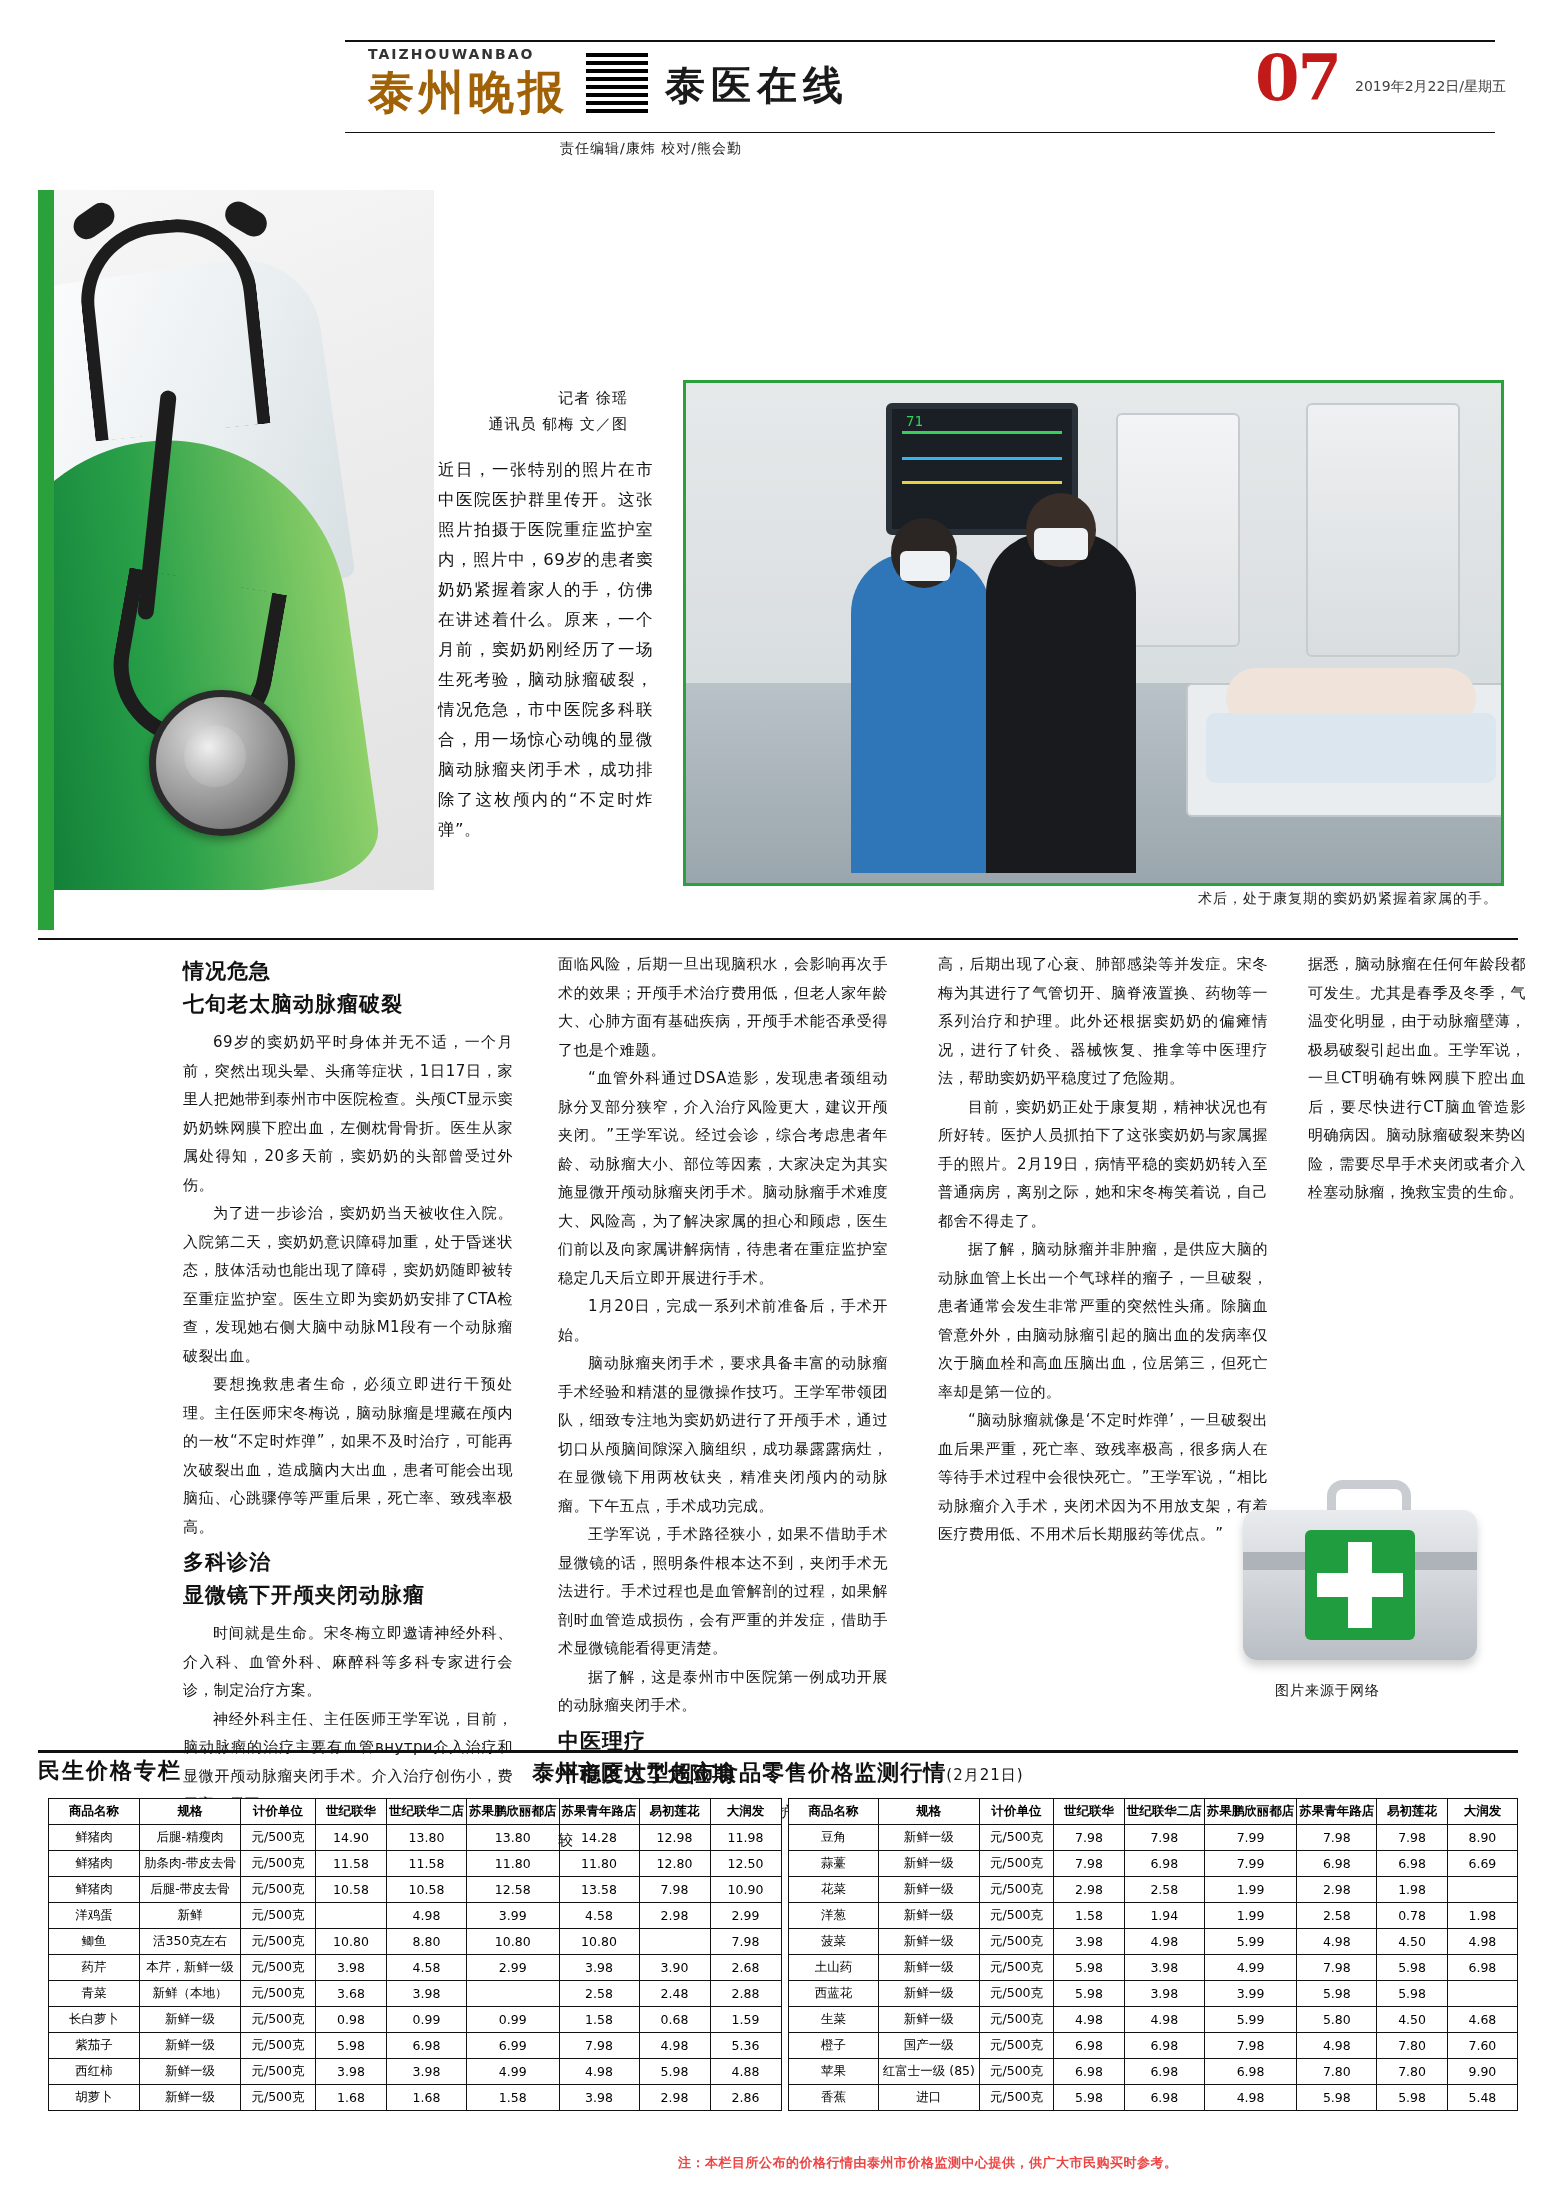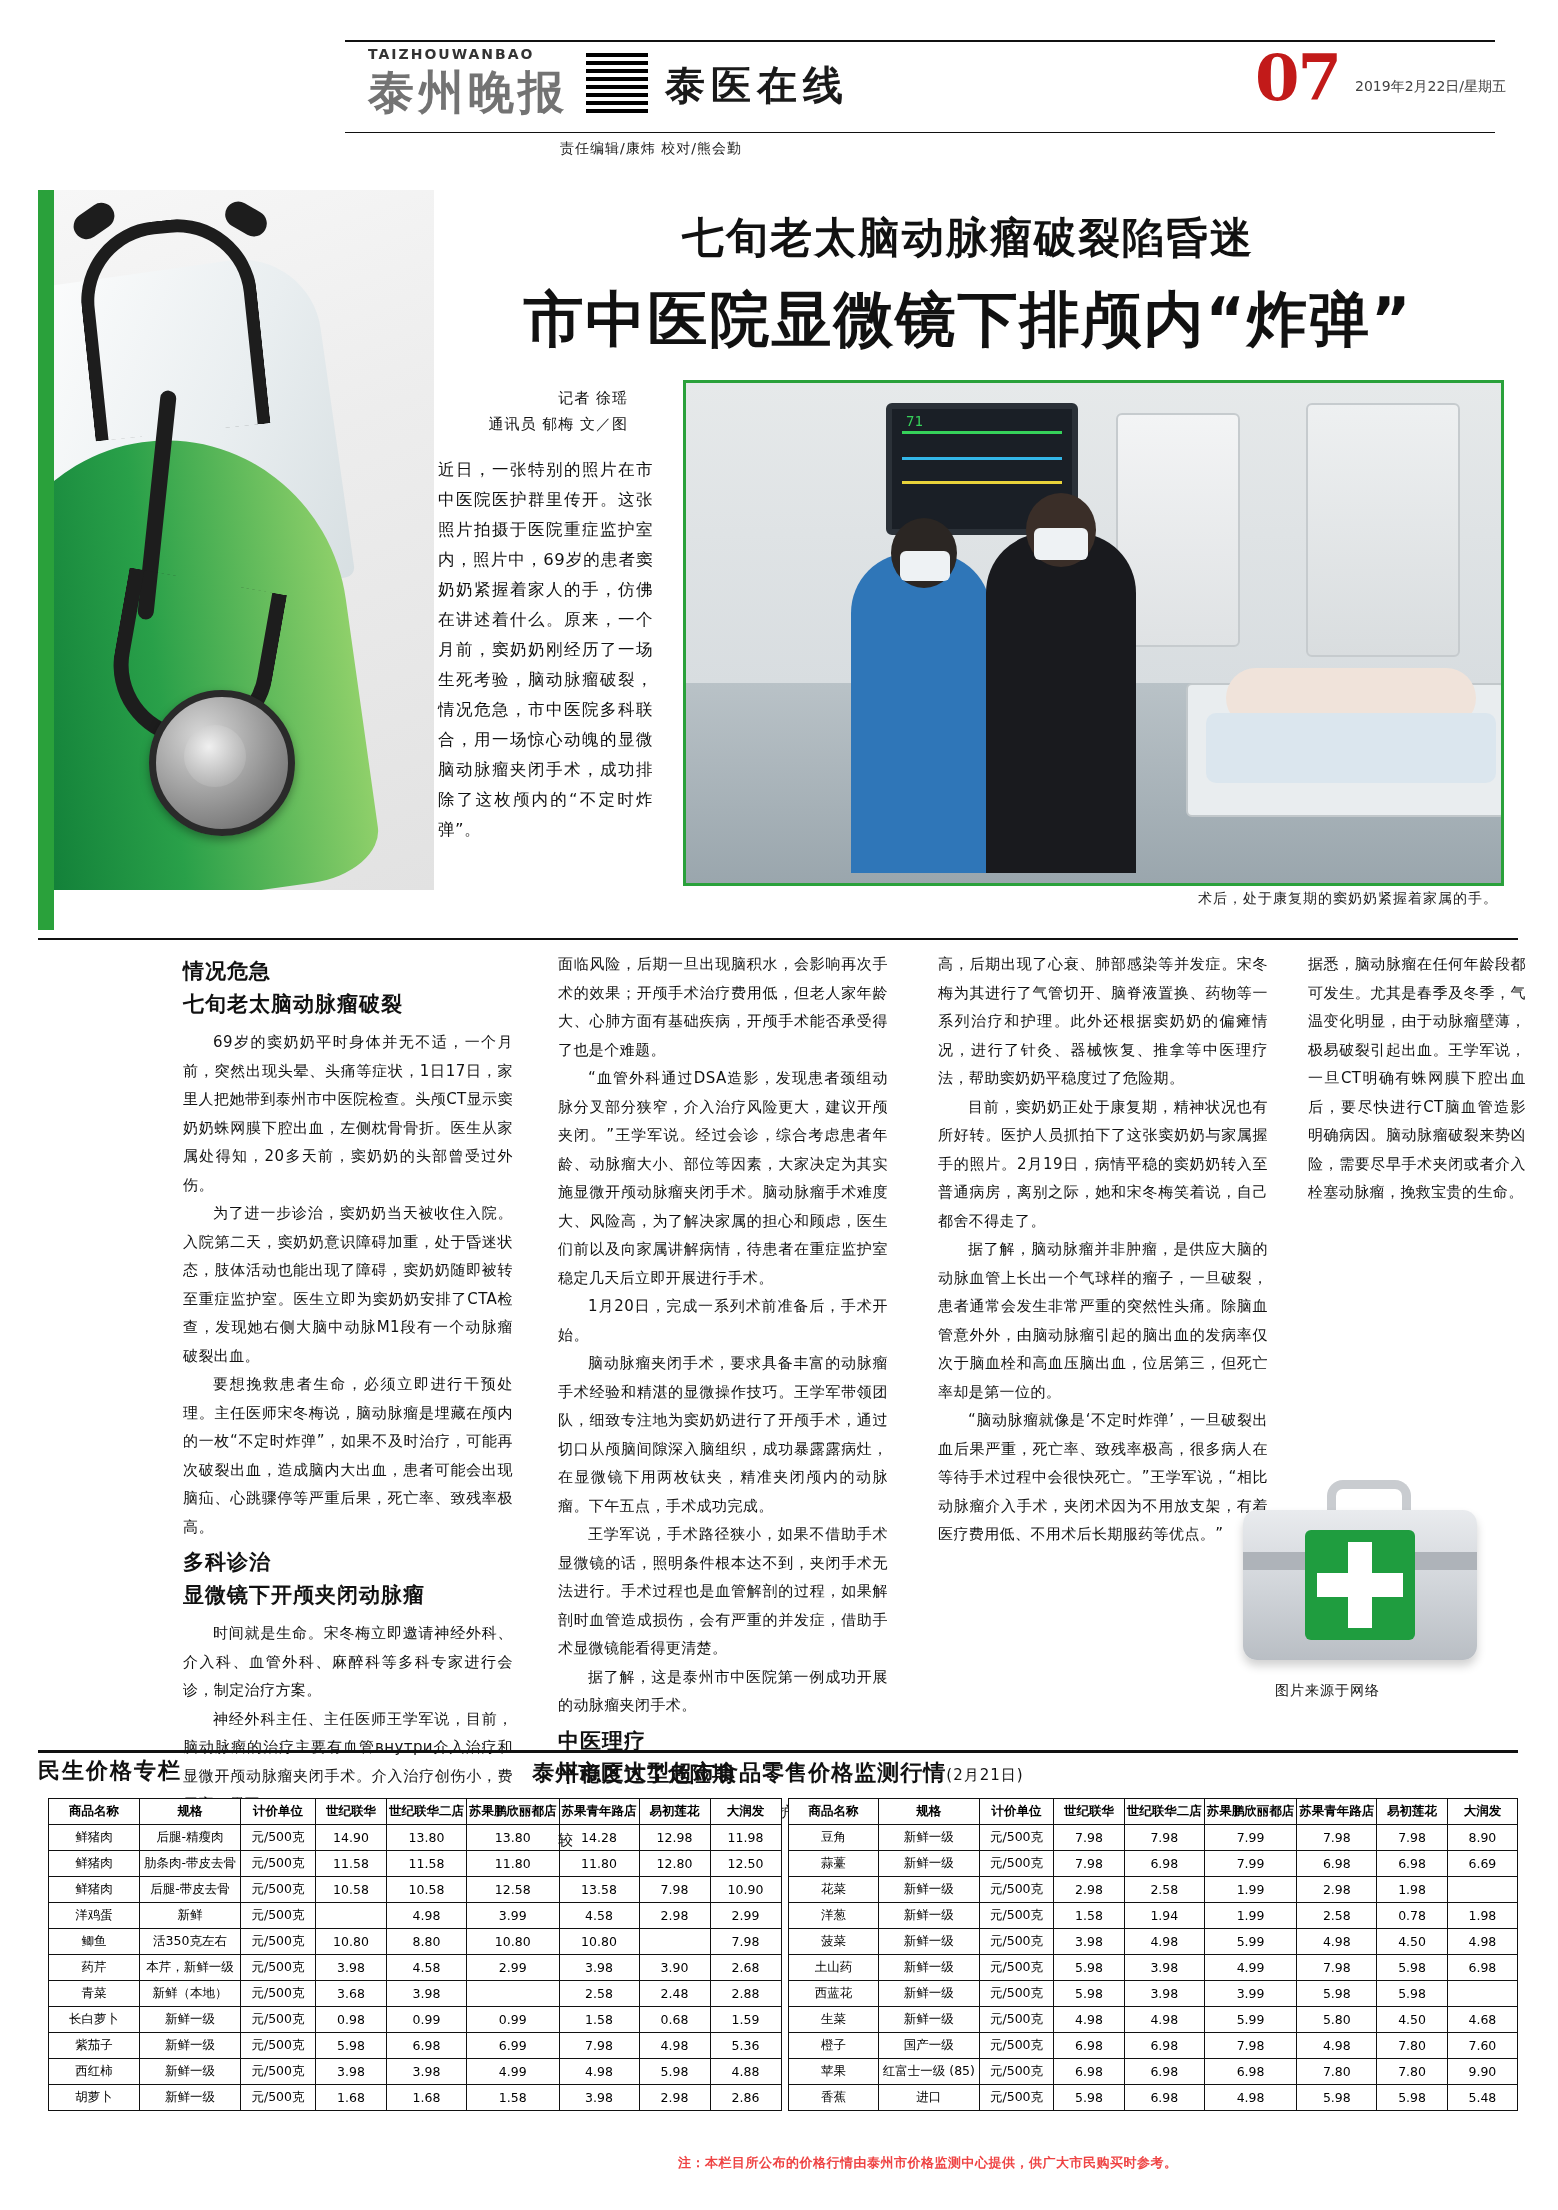--- a/index.html
+++ b/index.html
@@ -3,21 +3,21 @@
 <meta charset="utf-8">
 <style>
   html,body{margin:0;padding:0;background:#ffffff;}
   body{width:1558px;height:2210px;font-family:"DejaVu Sans","Liberation Sans",sans-serif;color:#000;}
   .page{position:relative;width:1558px;height:2210px;overflow:hidden;background:#fff;}
 
   
   .masthead{position:absolute;left:0;top:0;width:1558px;height:150px;}
   .mh-rule-top{position:absolute;left:345px;top:40px;width:1150px;height:2px;background:#111;}
   .mh-pinyin{position:absolute;left:368px;top:46px;font-size:14px;letter-spacing:2px;color:#333;font-weight:bold;}
-  .mh-logo{position:absolute;left:368px;top:62px;font-size:46px;font-weight:bold;color:#737373;letter-spacing:4px;font-family:"DejaVu Serif","Liberation Serif",serif;}
+  .mh-logo{position:absolute;left:368px;top:62px;font-size:46px;font-weight:bold;color:#a16207;letter-spacing:4px;font-family:"DejaVu Serif","Liberation Serif",serif;}
   .mh-qr{position:absolute;left:585px;top:50px;width:62px;height:62px;background:
      repeating-linear-gradient(0deg,#000 0 4px,#fff 4px 8px),
      repeating-linear-gradient(90deg,#000 0 4px,rgba(255,255,255,0) 4px 8px);
      background-blend-mode:screen;border:1px solid #fff;}
   .mh-section{position:absolute;left:665px;top:58px;font-size:40px;font-weight:bold;letter-spacing:6px;color:#1a1a1a;font-family:"DejaVu Serif","Liberation Serif",serif;}
   .mh-pagenum{position:absolute;left:1255px;top:40px;font-size:64px;font-weight:bold;color:#c21a19;font-family:"DejaVu Serif","Liberation Serif",serif;letter-spacing:-2px;}
   .mh-date{position:absolute;left:1355px;top:78px;font-size:14px;color:#404040;}
   .mh-rule-bot{position:absolute;left:345px;top:132px;width:1150px;height:1px;background:#111;}
   .mh-credits{position:absolute;left:560px;top:140px;font-size:14px;color:#222;letter-spacing:1px;}
 
@@ -119,24 +119,20 @@
       <div class="st-glass"></div>
       <div class="st-green"></div>
       <div class="st-tube-l"></div>
       <div class="st-ear1"></div>
       <div class="st-ear2"></div>
       <div class="st-tube-m"></div>
       <div class="st-tube-s"></div>
       <div class="st-chest"></div>
     </div>
 
-    <div class="hero-title-wrap">
-      <div class="hero-sub">七旬老太脑动脉瘤破裂陷昏迷</div>
-      <div class="hero-main">市中医院显微镜下排颅内“炸弹”</div>
-    </div>
 
     <div class="lede-credit">
       <div>记者  徐瑶</div>
       <div>通讯员  郁梅  文／图</div>
     </div>
     <div class="lede">近日，一张特别的照片在市中医院医护群里传开。这张照片拍摄于医院重症监护室内，照片中，69岁的患者窦奶奶紧握着家人的手，仿佛在讲述着什么。原来，一个月前，窦奶奶刚经历了一场生死考验，脑动脉瘤破裂，情况危急，市中医院多科联合，用一场惊心动魄的显微脑动脉瘤夹闭手术，成功排除了这枚颅内的“不定时炸弹”。</div>
 
     <div class="hero-photo">
       <div class="ph-wall"></div>
       <div class="ph-floor"></div>

